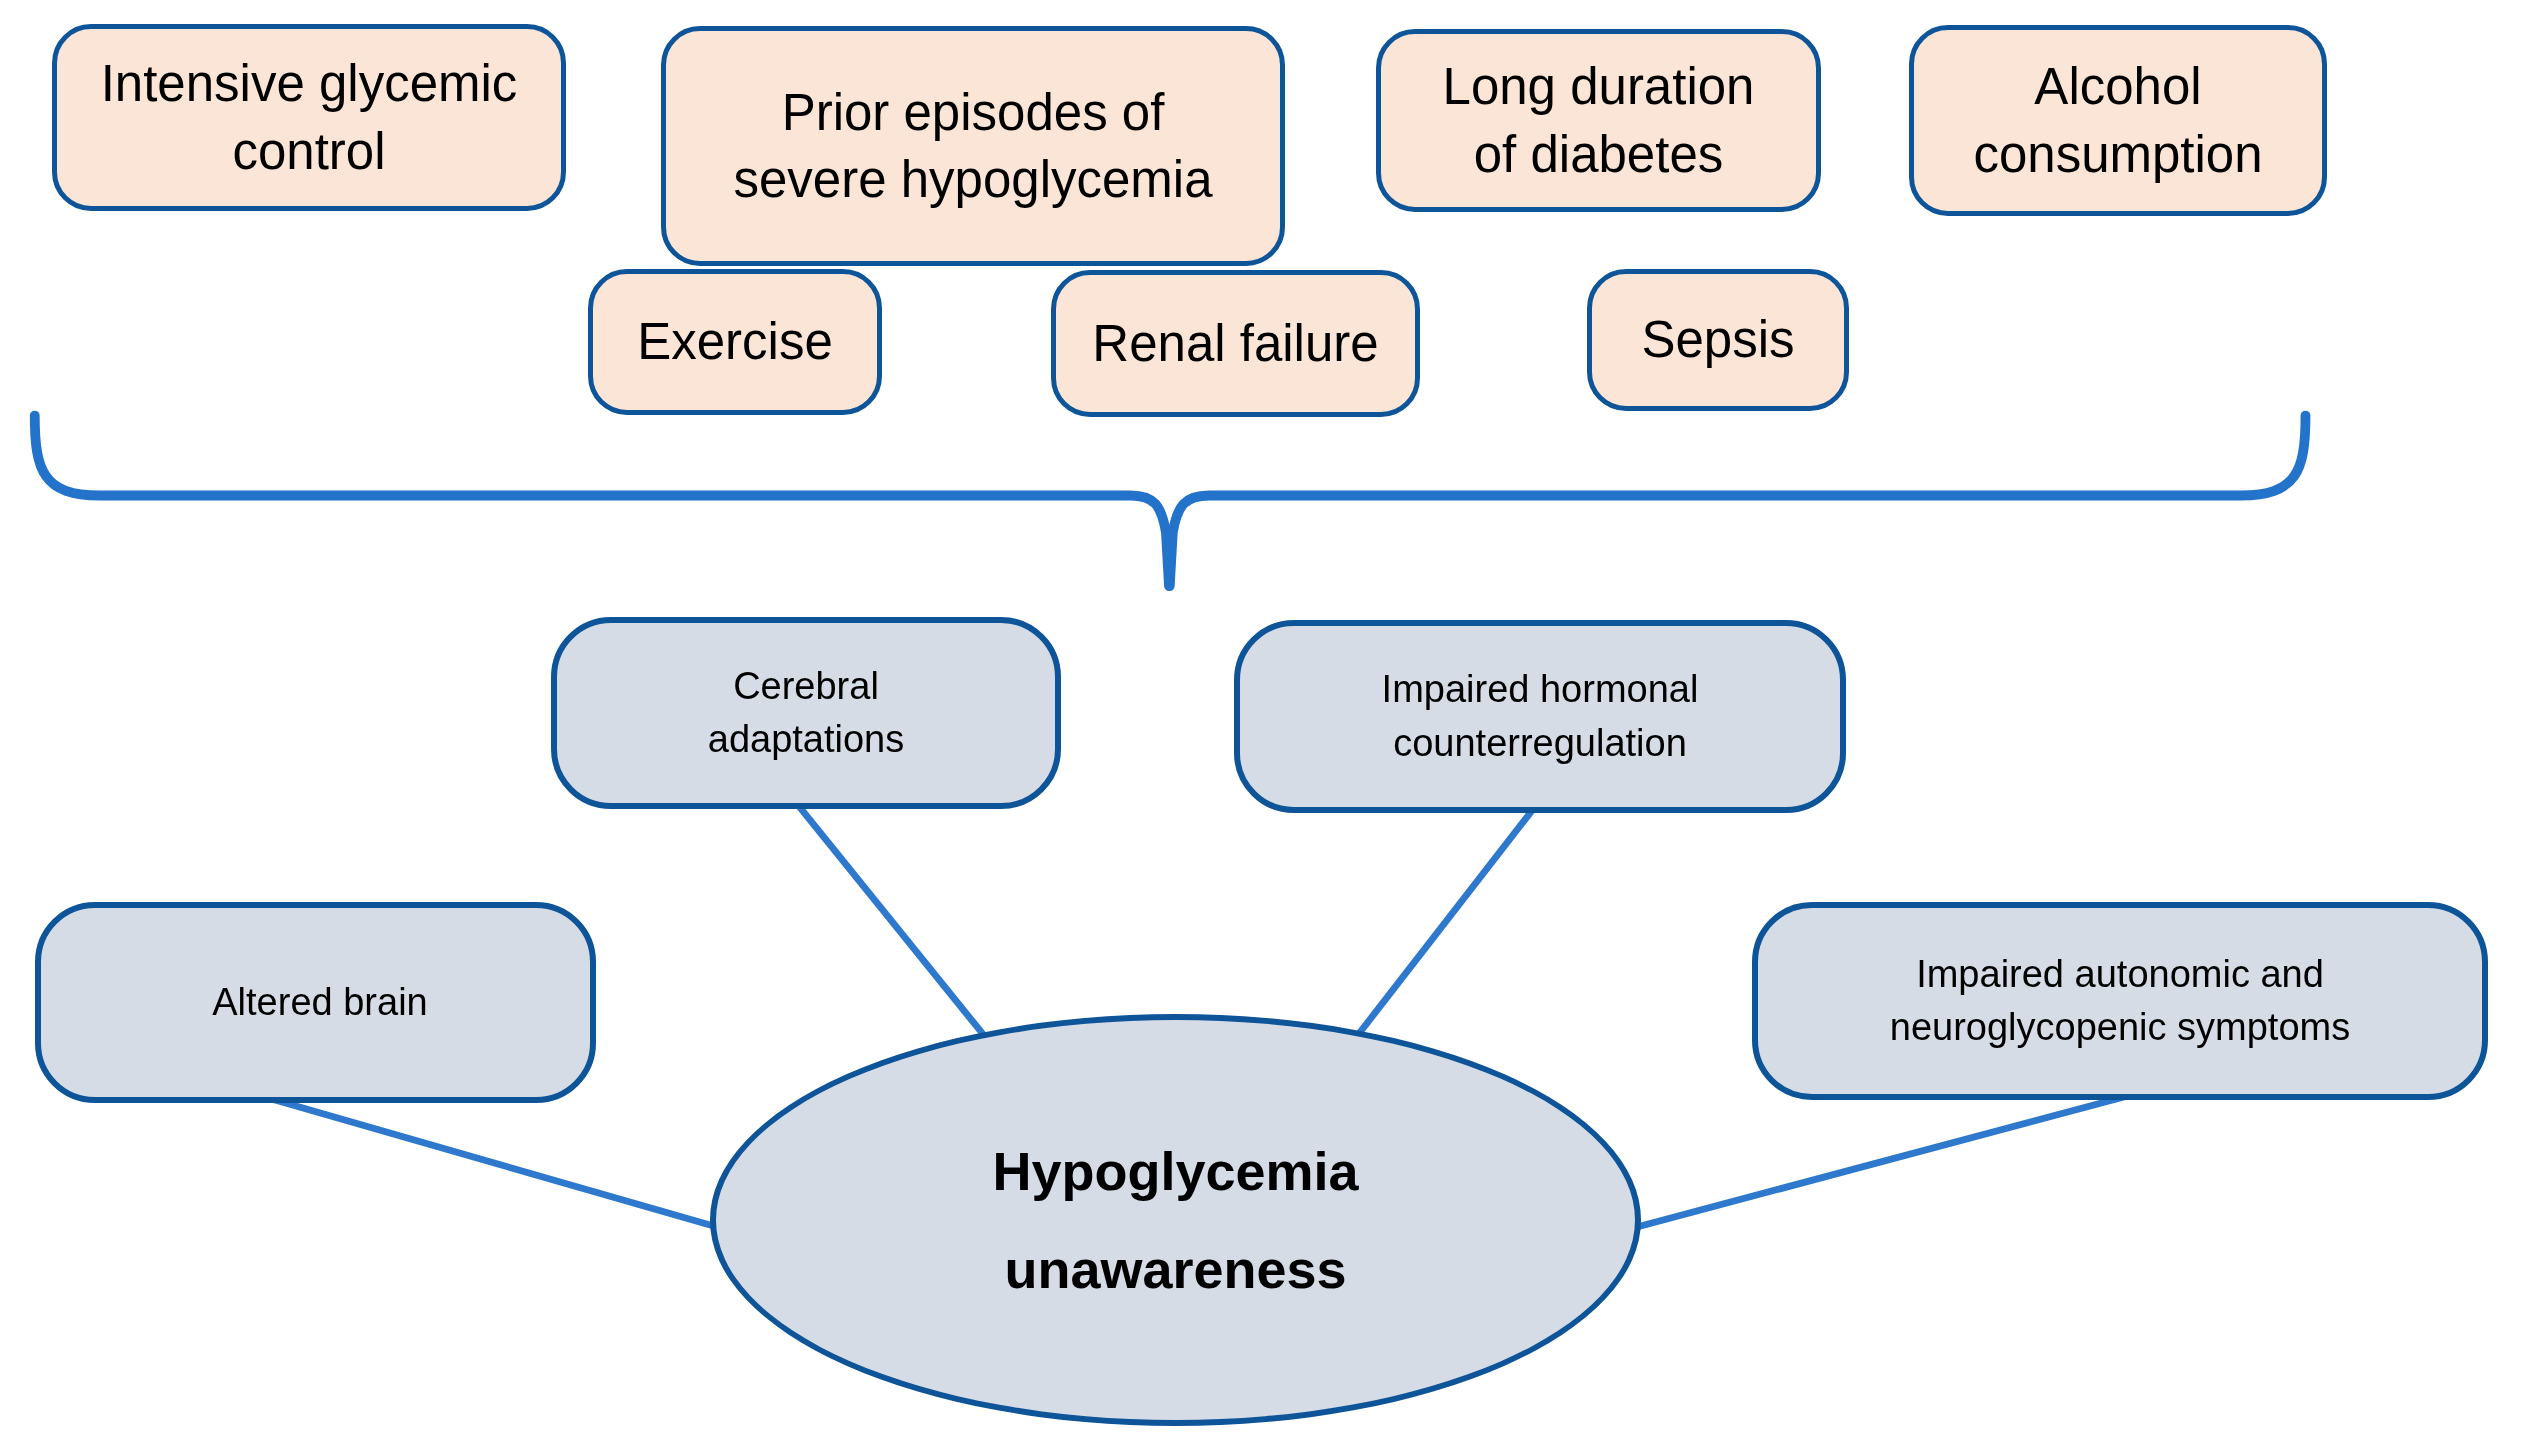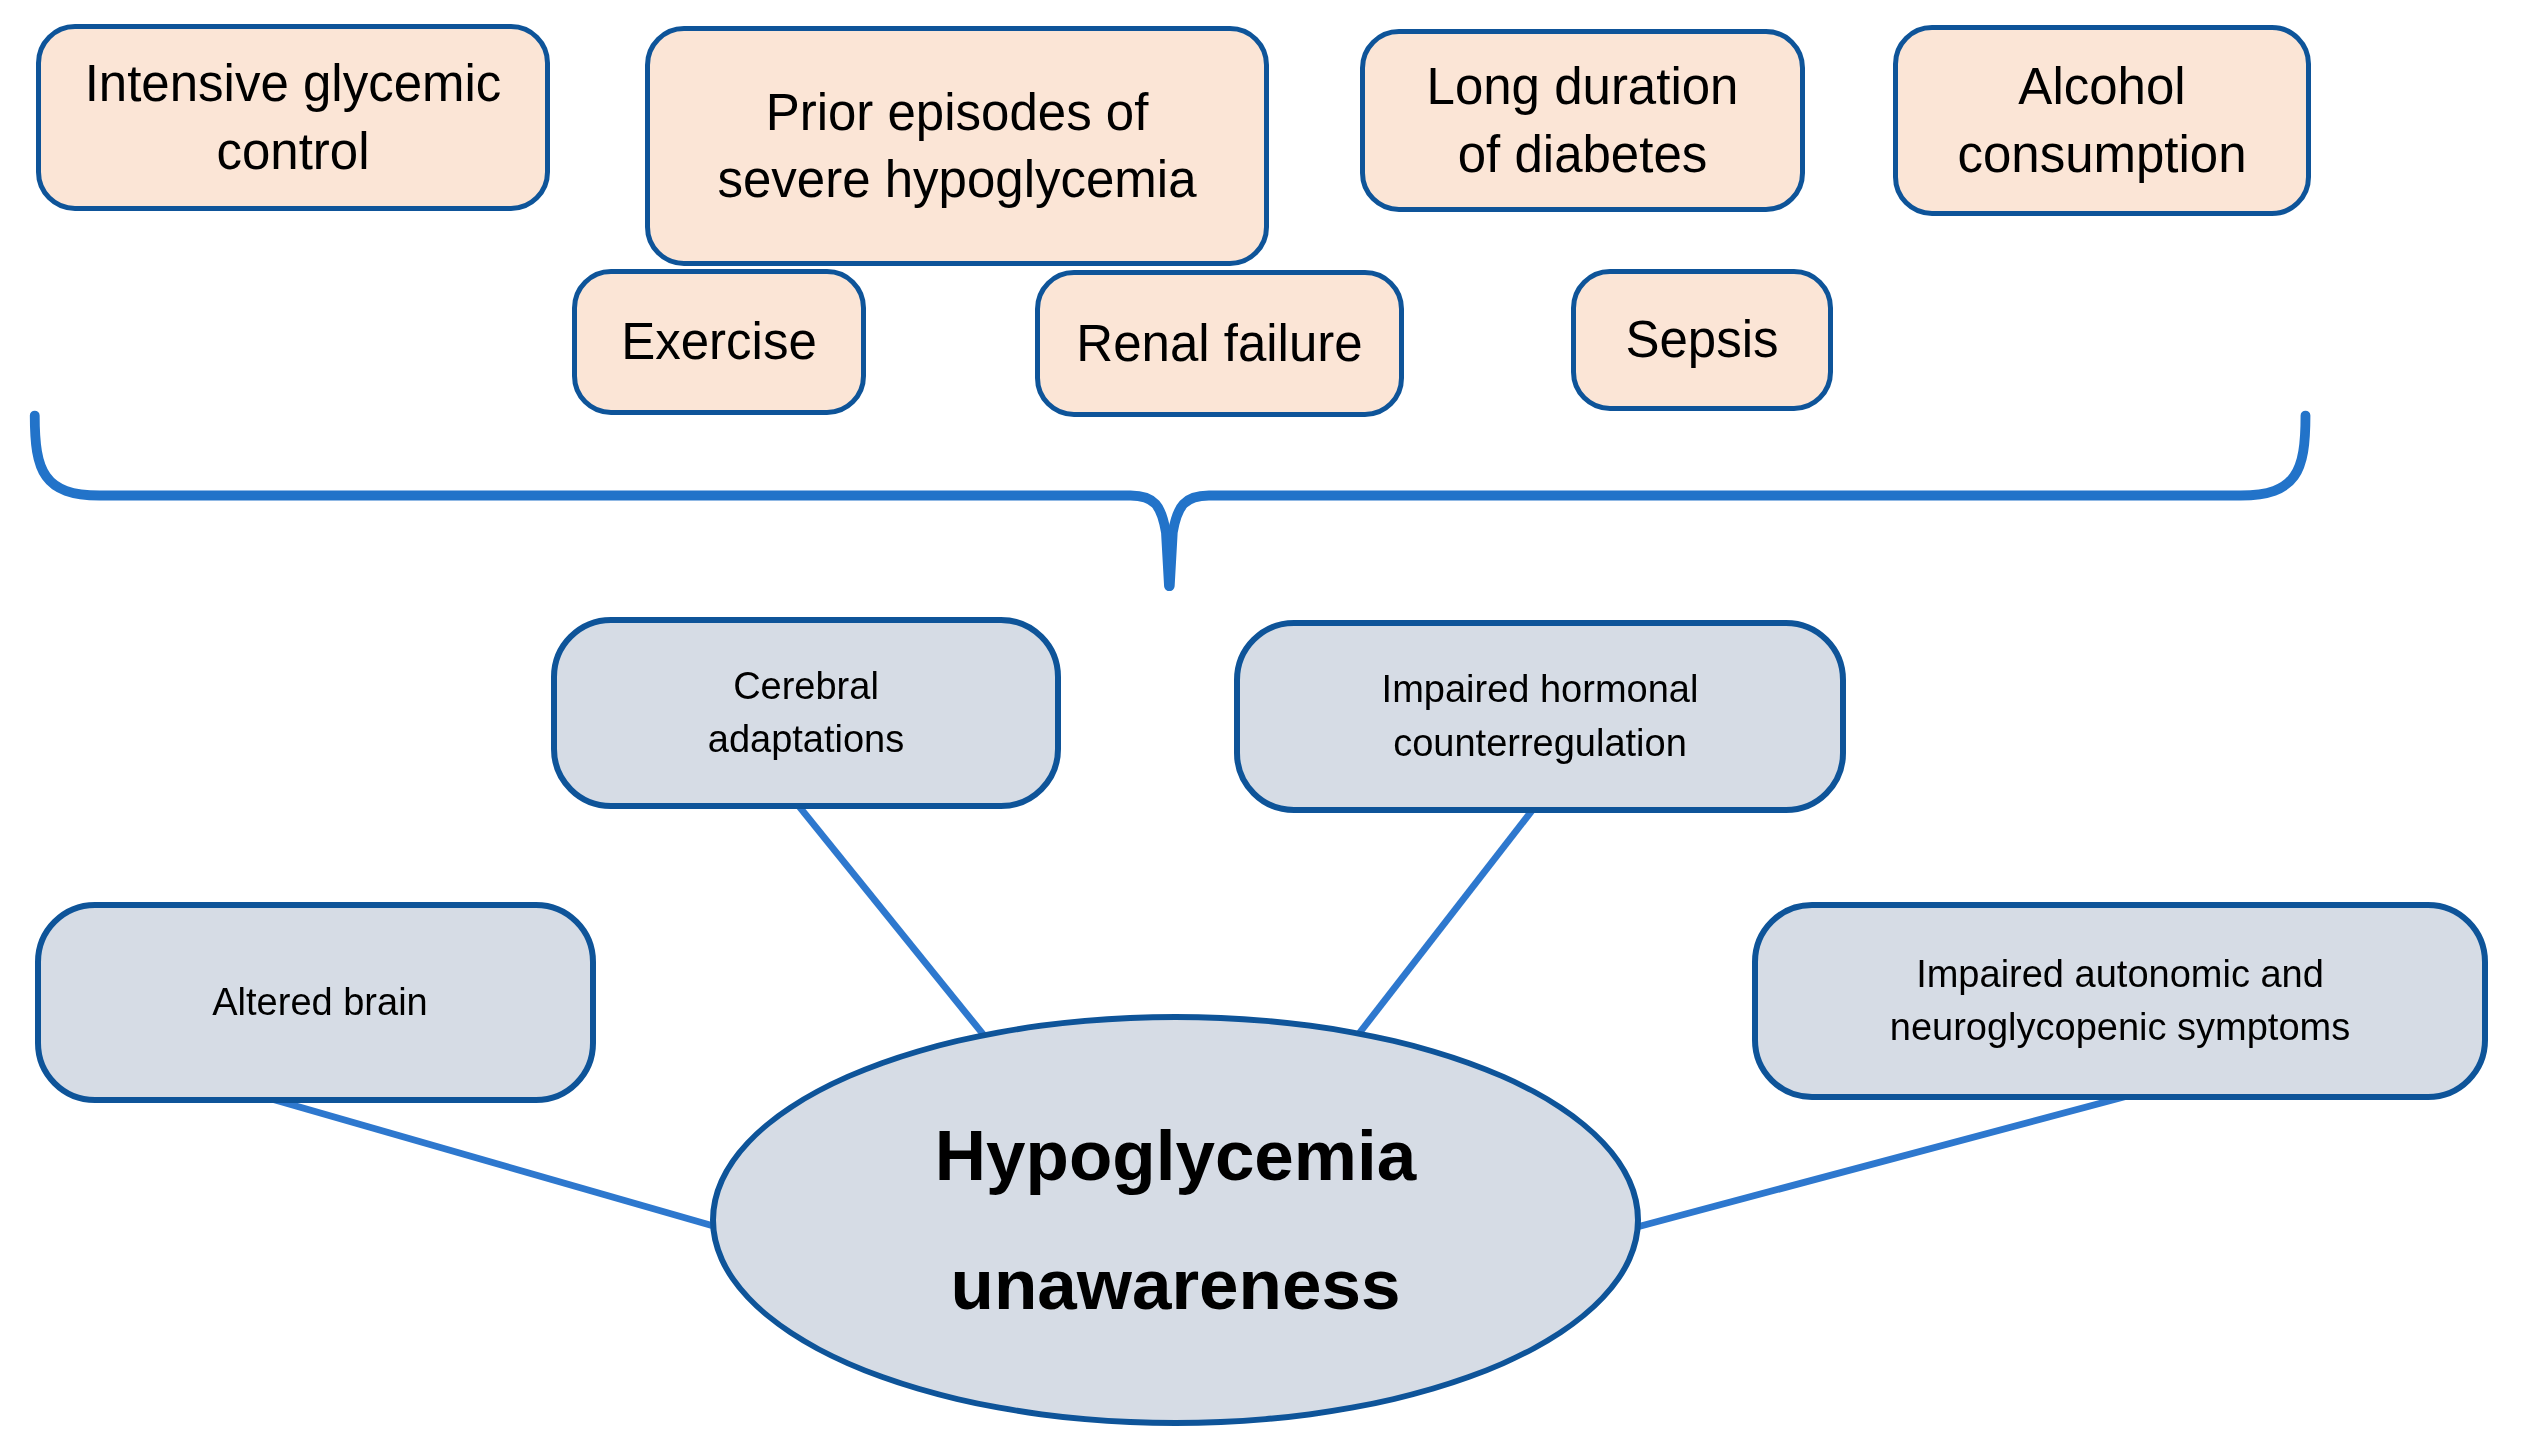--- a/index.html
+++ b/index.html
@@ -11,29 +11,29 @@
   .layer{position:absolute;left:0;top:0;width:100%;height:100%;}
   svg.layer{z-index:1;}
   .nodes{z-index:2;}
   .node{
     position:absolute;display:flex;flex-direction:column;align-items:center;justify-content:center;
     text-align:center;box-sizing:border-box;
   }
   .node span{display:block;white-space:nowrap;}
   .peach{
     background:var(--c-peach-fill);border:5.3px solid var(--c-node-border);
-    border-radius:39px;font-size:51px;line-height:1.32;
+    border-radius:39px;font-size:51px;line-height:1.32;margin-left:16px;
   }
   .gray{
     background:var(--c-gray-fill);border:6px solid var(--c-node-border);
     border-radius:60px;font-size:38px;line-height:1.40;
   }
   .ellipse{
     background:var(--c-gray-fill);border:6px solid var(--c-node-border);
-    border-radius:50%;font-weight:bold;font-size:71px;line-height:1.82;
+    border-radius:50%;font-weight:bold;font-size:54px;line-height:1.82;
   }
   .brace{fill:none;stroke:var(--c-brace-stroke);stroke-width:13px;stroke-linecap:round;stroke-linejoin:round;}
   .connector{stroke:var(--c-connector-stroke);stroke-width:9px;stroke-linecap:butt;}
 </style>
 </head>
 <body>
 
 <div class="canvas">
 
   <svg class="layer" viewBox="0 0 3348 1928">

